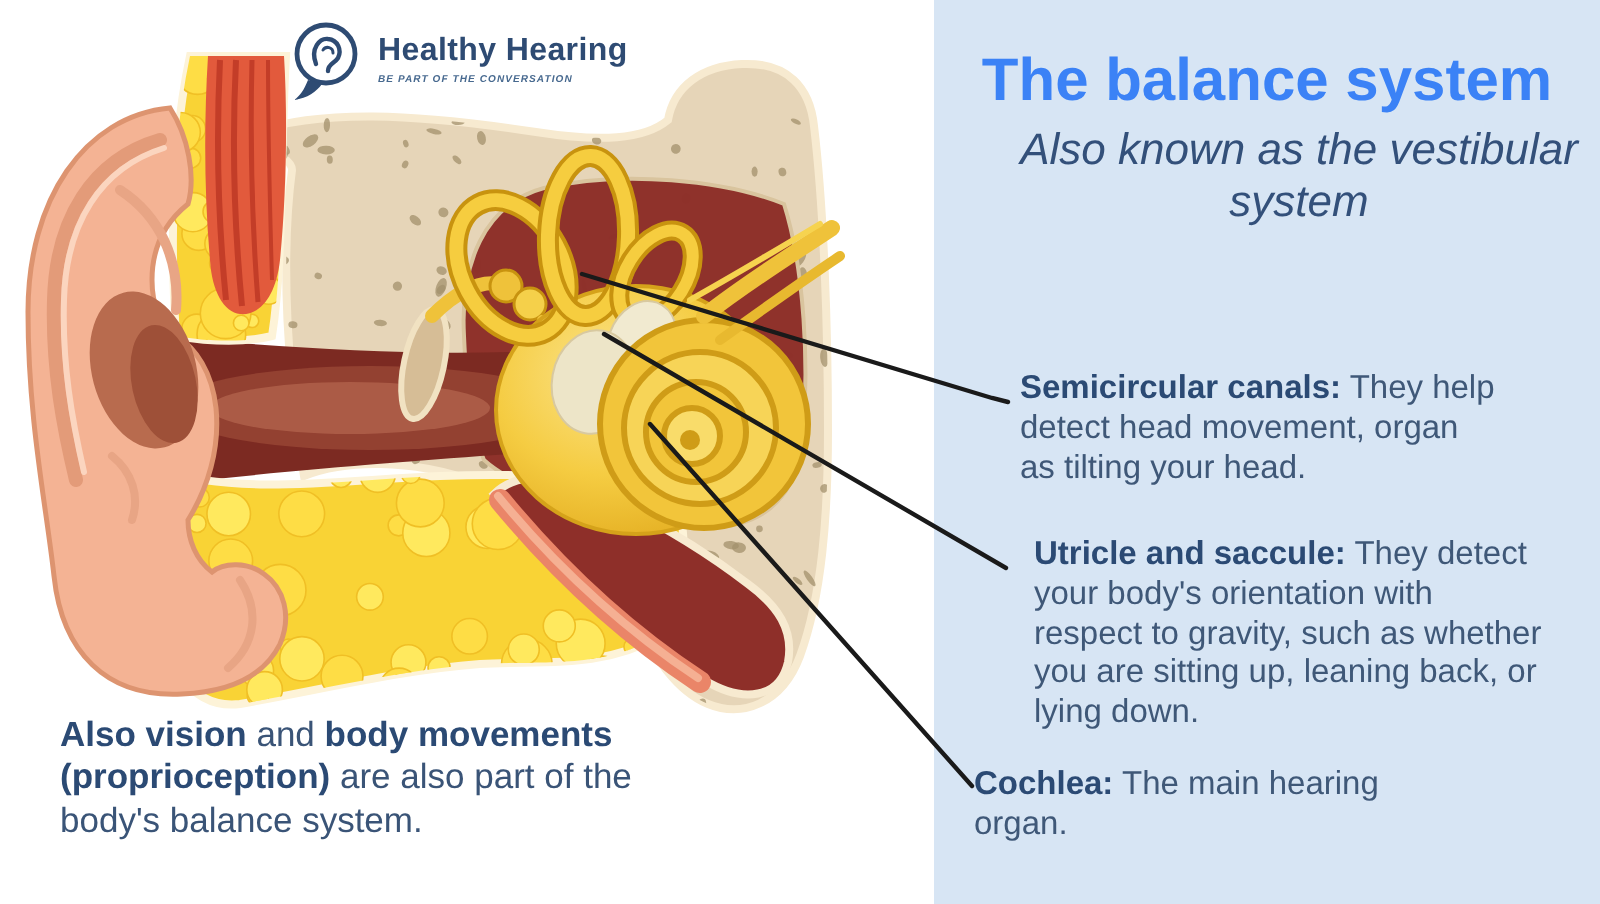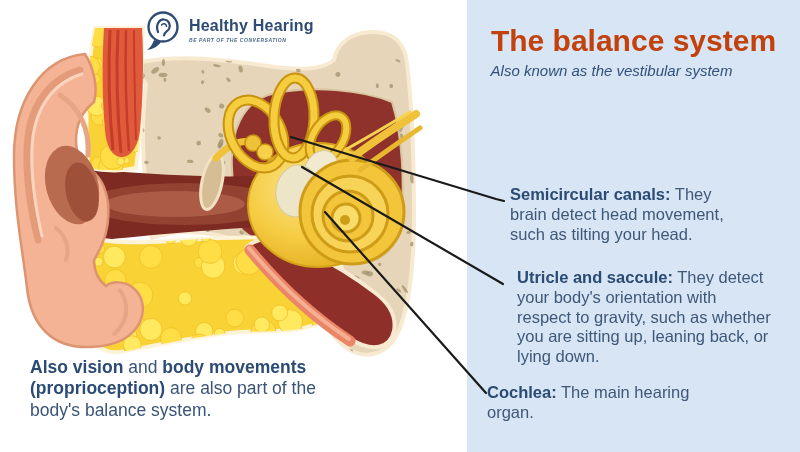--- a/index.html
+++ b/index.html
@@ -4,22 +4,22 @@
 <style>
   html,body{margin:0;padding:0;width:800px;height:452px;overflow:hidden;background:#ffffff;
             font-family:"Liberation Sans", sans-serif;}
   .stage{position:relative;width:800px;height:452px;}
   .panel{position:absolute;left:467px;top:0;width:333px;height:452px;background:#d7e5f4;}
   .art{position:absolute;left:0;top:0;z-index:2;}
   .txt{position:absolute;z-index:3;}
   .logo{left:142px;top:8px;display:flex;align-items:center;gap:7px;justify-content:center;}
   .logo-text .name{font-size:16px;font-weight:bold;color:#2e4b73;letter-spacing:.2px;}
   .logo-text .tagline{font-size:5px;font-weight:bold;font-style:italic;color:#47698f;letter-spacing:.55px;margin-top:2px;}
-  .title{left:467px;top:24px;width:333px;text-align:center;font-size:30px;font-weight:bold;color:#c2410c;}
-  .subtitle{left:467px;top:62px;width:289px;text-align:center;font-size:15px;font-style:italic;color:#33507a;}
+  .title{left:467px;top:24px;width:333px;text-align:center;font-size:30px;font-weight:bold;color:#3b82f6;}
+  .subtitle{left:467px;top:62px;width:289px;text-align:center;font-size:22px;font-style:italic;color:#33507a;padding-left:38px;}
   .intro{left:489px;top:94px;width:302px;font-size:16.5px;font-weight:bold;color:#8cb9d2;line-height:1.17;}
   .callout-item{font-size:16.5px;color:#3f5878;line-height:1.2;}
   .callout-item b{color:#2b4a74;}
   .item-0{left:510px;top:185px;width:238px;}
   .item-1{left:517px;top:268px;width:256px;}
   .item-2{left:487px;top:383px;width:250px;}
   .footnote{left:30px;top:357px;width:316px;font-size:17.5px;color:#3a5477;line-height:1.22;}
   .footnote b{color:#2b4a74;}
 </style>
 </head>
@@ -387,21 +387,21 @@
       <div class="name">Healthy Hearing</div>
       <div class="tagline">BE PART OF THE CONVERSATION</div>
     </div>
   </div>
 
   <div class="txt title">The balance system</div>
   <div class="txt subtitle">Also known as the vestibular system</div>
 
   <div class="txt callout-item item-0">
     <b>Semicircular canals:</b>
-    <span>They brain detect head movement, such as tilting your head.</span>
+    <span>They help detect head movement, organ as tilting your head.</span>
   </div>
   <div class="txt callout-item item-1">
     <b>Utricle and saccule:</b>
     <span>They detect your body's orientation with respect to gravity, such as whether you are sitting up, leaning back, or lying down.</span>
   </div>
   <div class="txt callout-item item-2">
     <b>Cochlea:</b>
     <span>The main hearing organ.</span>
   </div>
 

